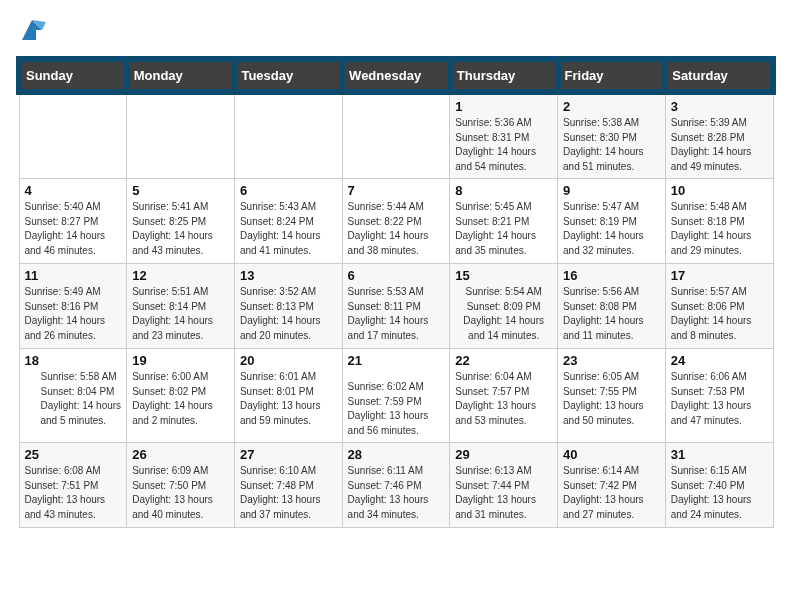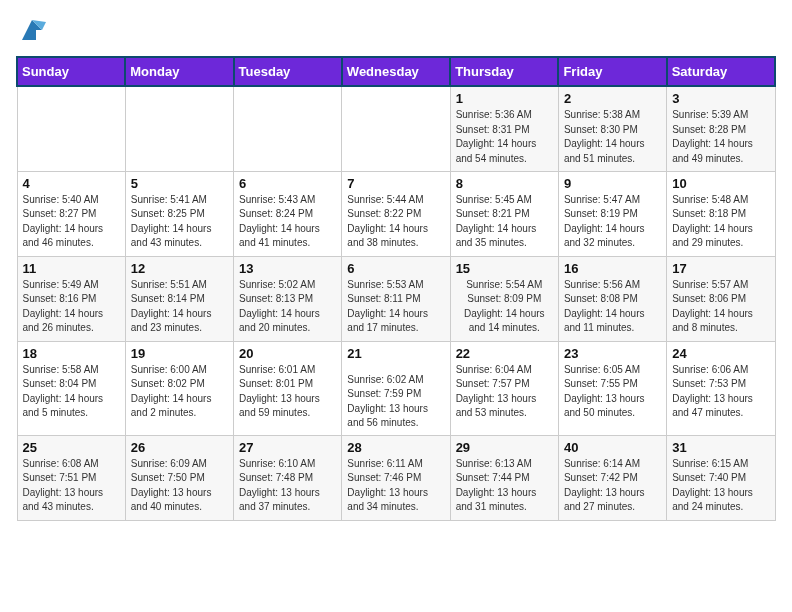--- a/index.html
+++ b/index.html
@@ -43,27 +43,27 @@
     .title-location {
       font-size: 16px;
       color: #555;
     }
     table {
       width: 100%;
       border-collapse: collapse;
       table-layout: fixed;
     }
     thead th {
-      background-color: #6d28d9;
+      background-color: #404040;
       color: #fff;
       font-size: 13px;
       font-weight: bold;
       padding: 6px 4px;
       text-align: left;
-      border: 2px solid #0c4a6e;
+      border: 6px solid #0c4a6e;
     }
     tbody td {
       border: 1px solid #ccc;
       vertical-align: top;
       padding: 4px 5px;
       font-size: 10.5px;
       color: #222;
       height: 85px;
       background: #fff;
     }
@@ -210,21 +210,21 @@
         </td>
         <td>
           <span class="day-num">12</span>
           <div class="day-info" style="white-space: pre-line;">Sunrise: 5:51 AM
 Sunset: 8:14 PM
 Daylight: 14 hours
 and 23 minutes.</div>
         </td>
         <td>
           <span class="day-num">13</span>
-          <div class="day-info" style="white-space: pre-line;">Sunrise: 5:02 AM
+          <div class="day-info" style="white-space: pre-line;">Sunrise: 3:52 AM
 Sunset: 8:13 PM
 Daylight: 14 hours
 and 20 minutes.</div>
         </td>
         <td>
           <span class="day-num">6</span>
           <div class="day-info" style="white-space: pre-line;">Sunrise: 5:53 AM
 Sunset: 8:11 PM
 Daylight: 14 hours
 and 17 minutes.</div>
@@ -247,21 +247,21 @@
           <span class="day-num">17</span>
           <div class="day-info" style="white-space: pre-line;">Sunrise: 5:57 AM
 Sunset: 8:06 PM
 Daylight: 14 hours
 and 8 minutes.</div>
         </td>
       </tr>
       <tr>
         <td>
           <span class="day-num">18</span>
-          <div class="day-info" style="white-space: pre-line;">Sunrise: 5:58 AM
+          <div class="day-info" style="white-space: pre-line; margin-left: 16px;">Sunrise: 5:58 AM
 Sunset: 8:04 PM
 Daylight: 14 hours
 and 5 minutes.</div>
         </td>
         <td>
           <span class="day-num">19</span>
           <div class="day-info" style="white-space: pre-line;">Sunrise: 6:00 AM
 Sunset: 8:02 PM
 Daylight: 14 hours
 and 2 minutes.</div>

